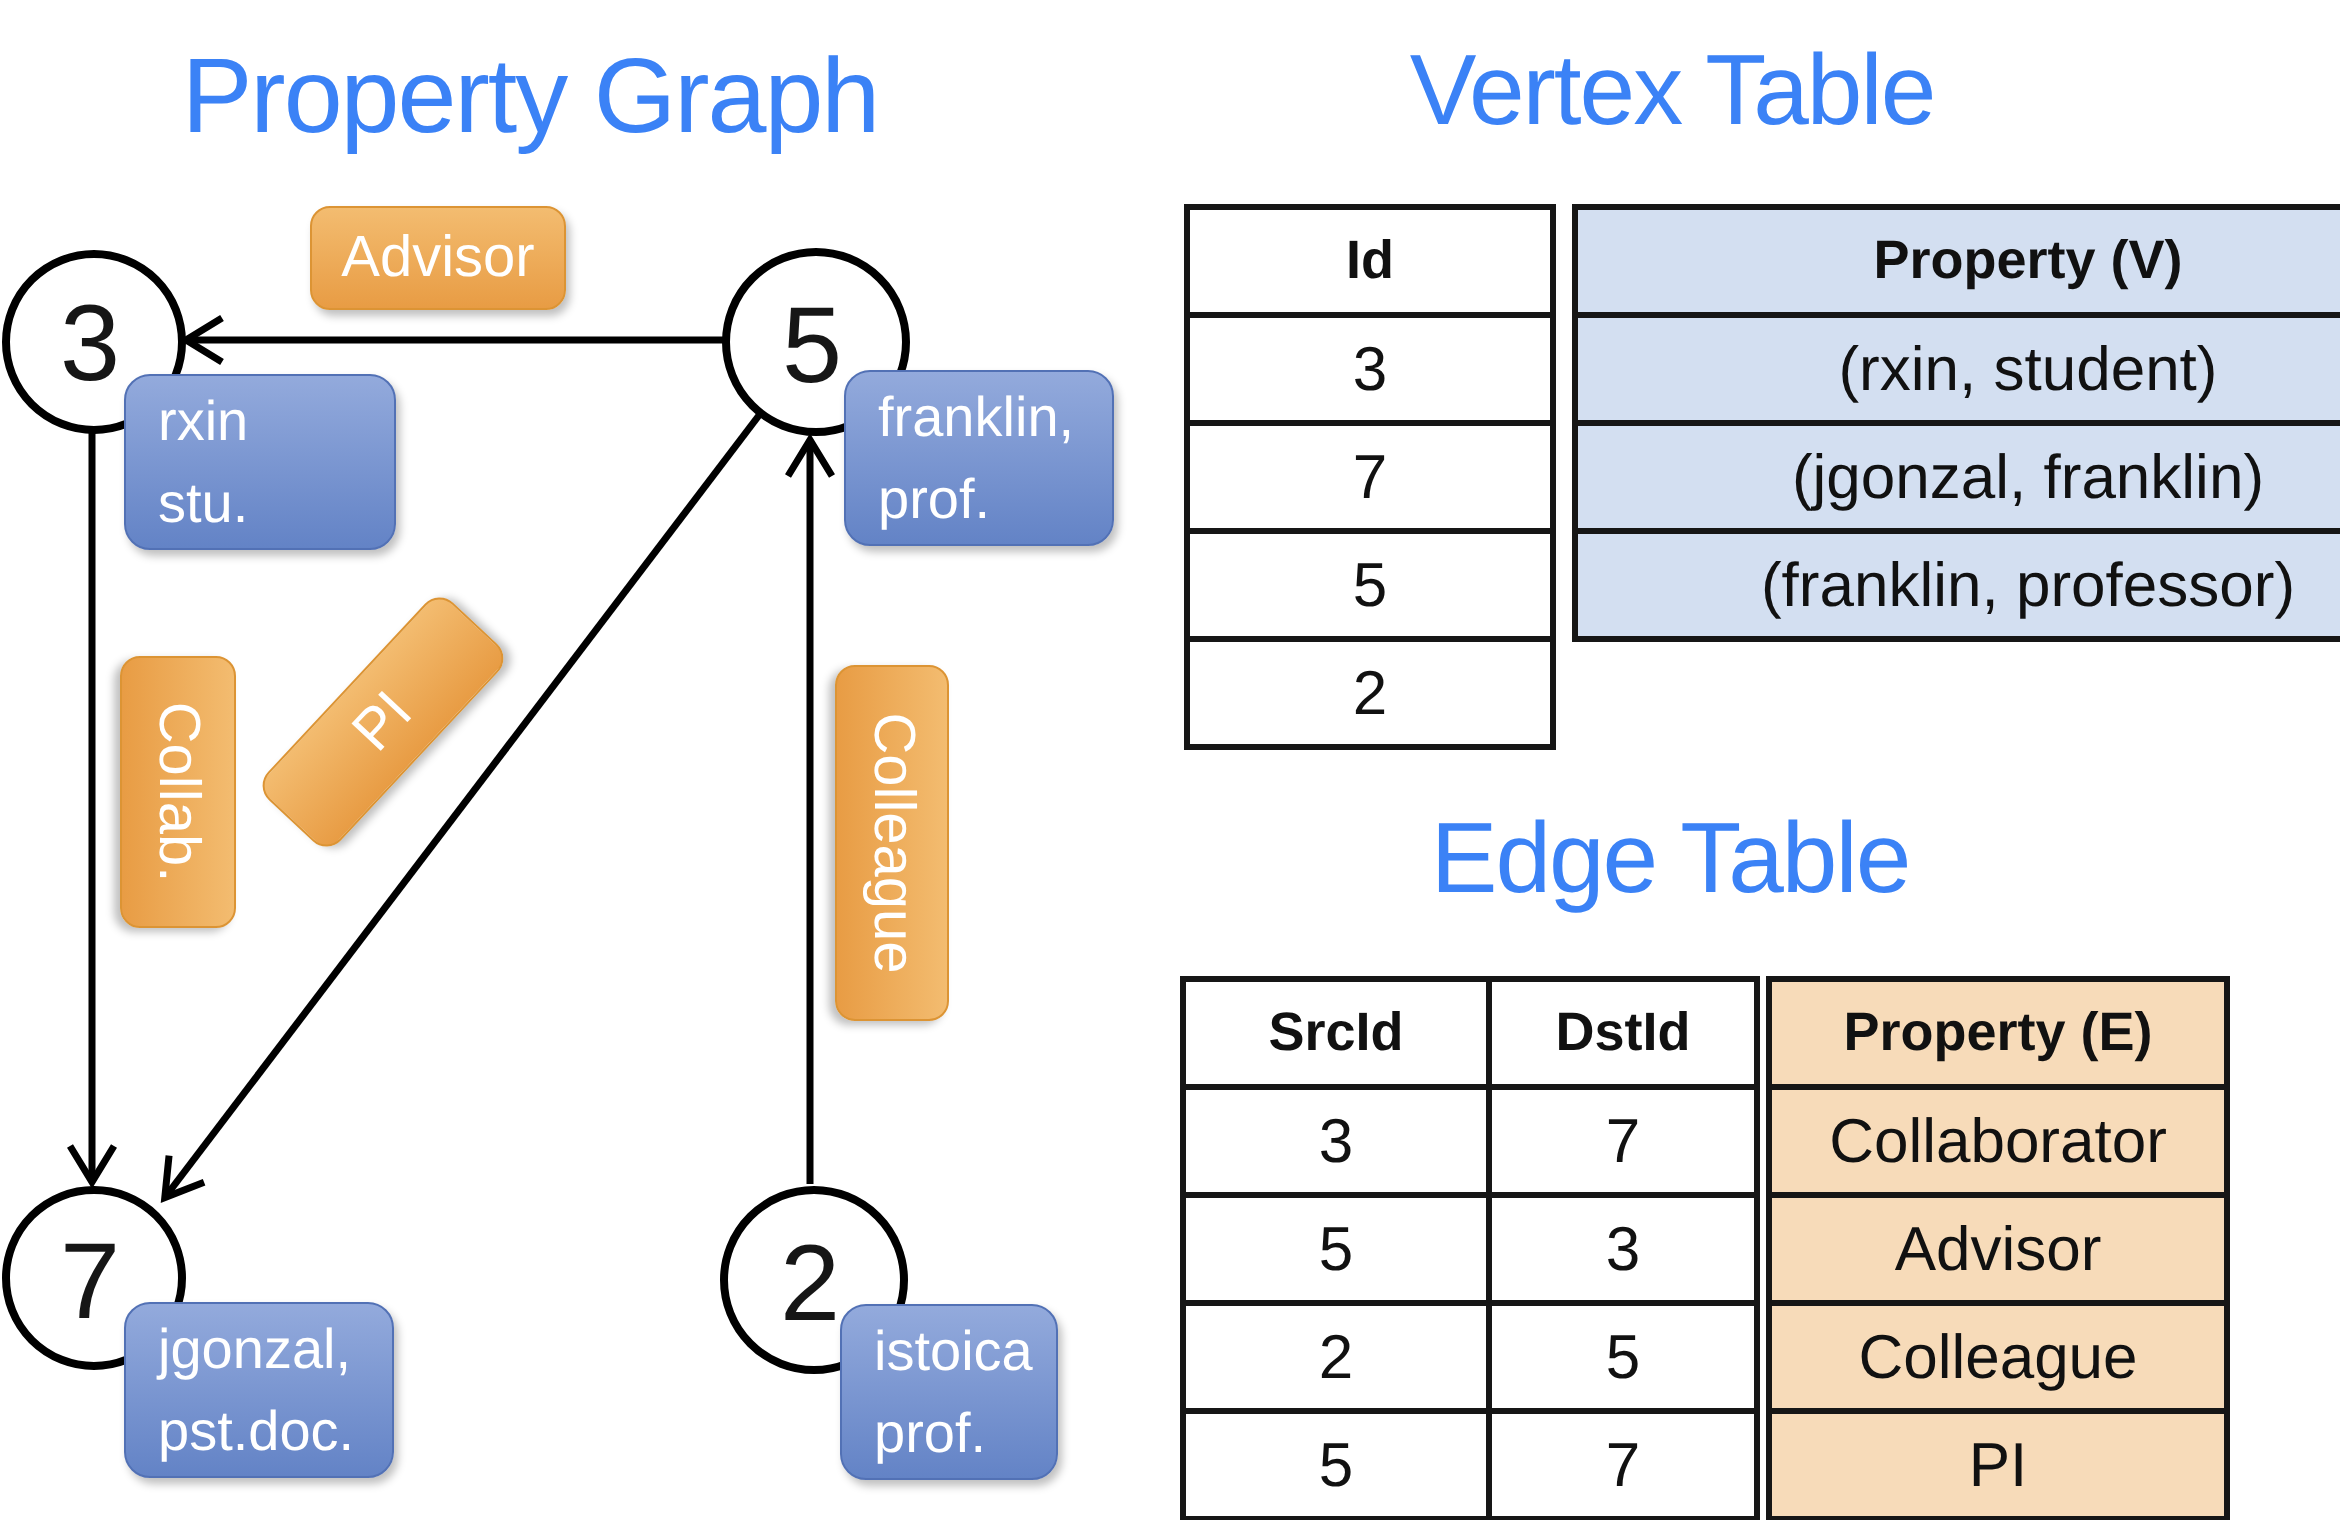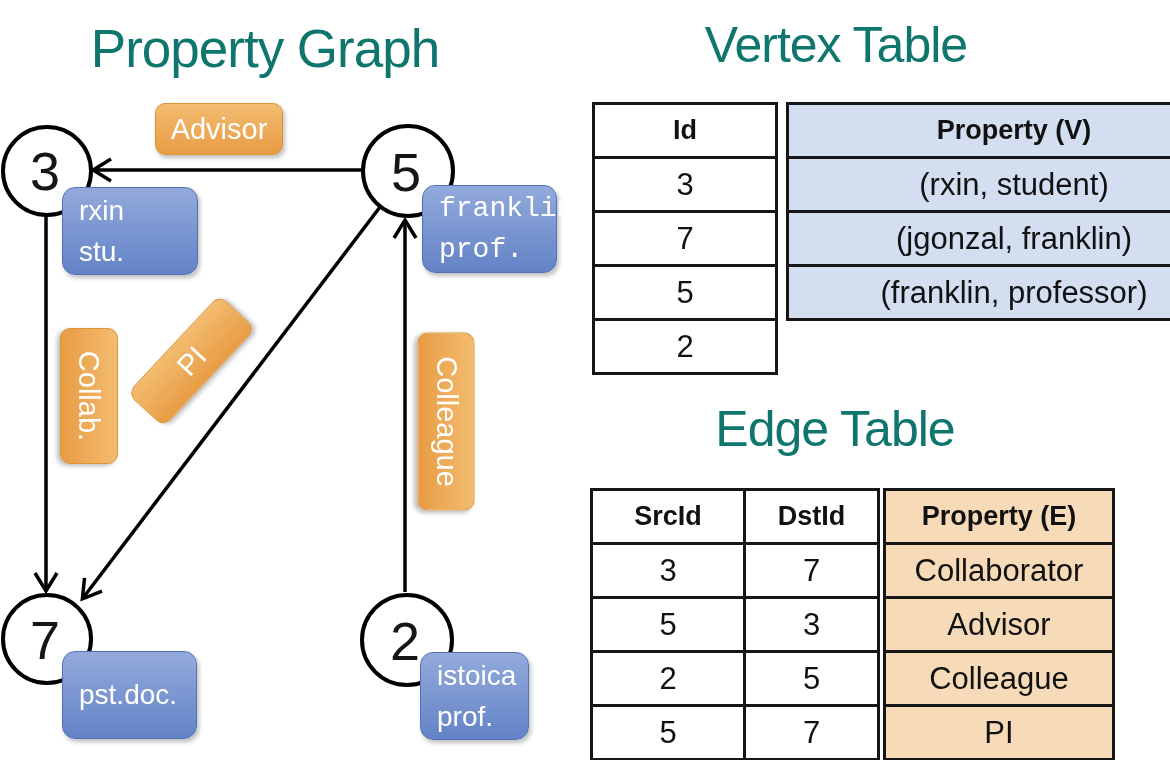--- a/index.html
+++ b/index.html
@@ -4,21 +4,21 @@
 <style>
   html,body { margin:0; padding:0; background:#fff; }
   .canvas {
     position:relative; width:1170px; height:760px;
     background:#fff; overflow:hidden;
     font-family:"Liberation Sans", sans-serif;
     color:#111;
   }
   .title {
     position:absolute; text-align:center;
-    font-size:50px; font-weight:400; color:#0f766e;
+    font-size:50px; font-weight:400; color:#3b82f6;
     letter-spacing:-1px; white-space:nowrap;
   }
   #graph-title  { left:0;   width:530px; top:18px; font-size:53px; }
   #vertex-title { left:586px; width:500px; top:16px; }
   #edge-title   { left:585px; width:500px; top:400px; }
 
   
   #graph-svg { position:absolute; left:0; top:0; }
   .edge { stroke:#000; stroke-width:3.5; fill:none; }
   .node-circle { fill:#fff; stroke:#000; stroke-width:4; }
@@ -45,21 +45,21 @@
   }
   .rot90 { transform:rotate(90deg); }
   #pi-label { transform:rotate(-47deg); }
 
   #advisor-label   { left:155px; top:103px; width:128px; height:52px; }
   #collab-label    { left:21px;  top:367px; width:136px; height:58px; }
   #pi-label        { left:124px; top:336px; width:135px; height:50px; }
   #colleague-label { left:357px; top:393px; width:178px; height:57px; }
 
   #rxin-label     { left:62px;  top:187px; width:136px; height:88px; }
-  #franklin-label { left:422px; top:185px; width:135px; height:88px;font-family:Liberation Mono, monospace; }
+  #franklin-label { left:422px; top:185px; width:135px; height:88px; }
   #jgonzal-label  { left:62px;  top:651px; width:135px; height:88px; }
   #istoica-label  { left:420px; top:652px; width:109px; height:88px; }
 
   
   table { border-collapse:collapse; position:absolute; table-layout:fixed; }
   td {
     border:3px solid #161616; text-align:center; vertical-align:middle;
     height:51px; font-size:31px; padding:0; overflow:hidden;
   }
   td.hdr { font-weight:bold; font-size:27px; }
@@ -117,20 +117,21 @@
     </div>
   </div>
   <div class="vlabel" id="franklin-label">
     <div>
       <div>franklin,</div>
       <div>prof.</div>
     </div>
   </div>
   <div class="vlabel" id="jgonzal-label">
     <div>
+      <div>jgonzal,</div>
       <div>pst.doc.</div>
     </div>
   </div>
   <div class="vlabel" id="istoica-label">
     <div>
       <div>istoica</div>
       <div>prof.</div>
     </div>
   </div>
 

